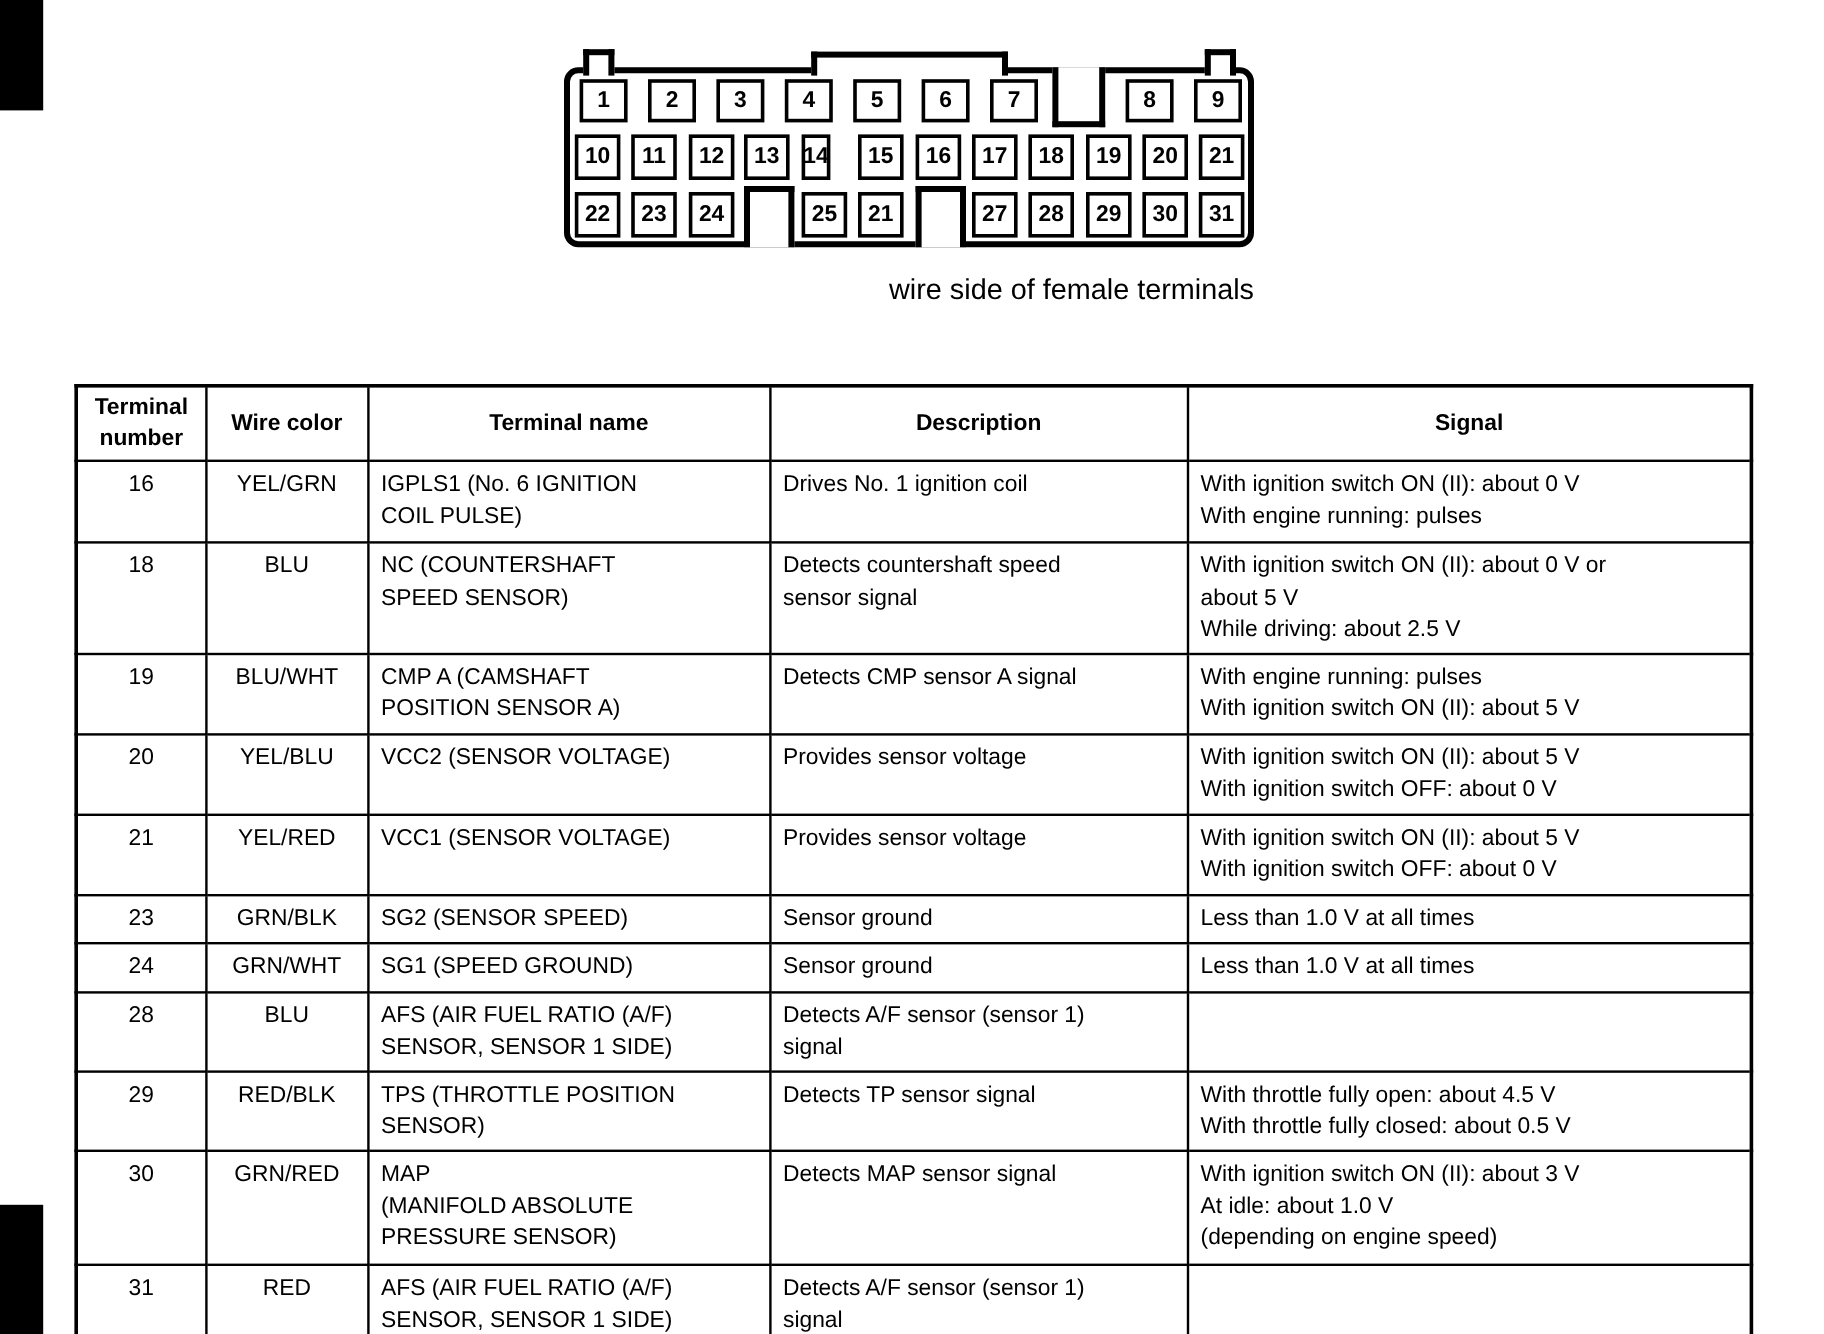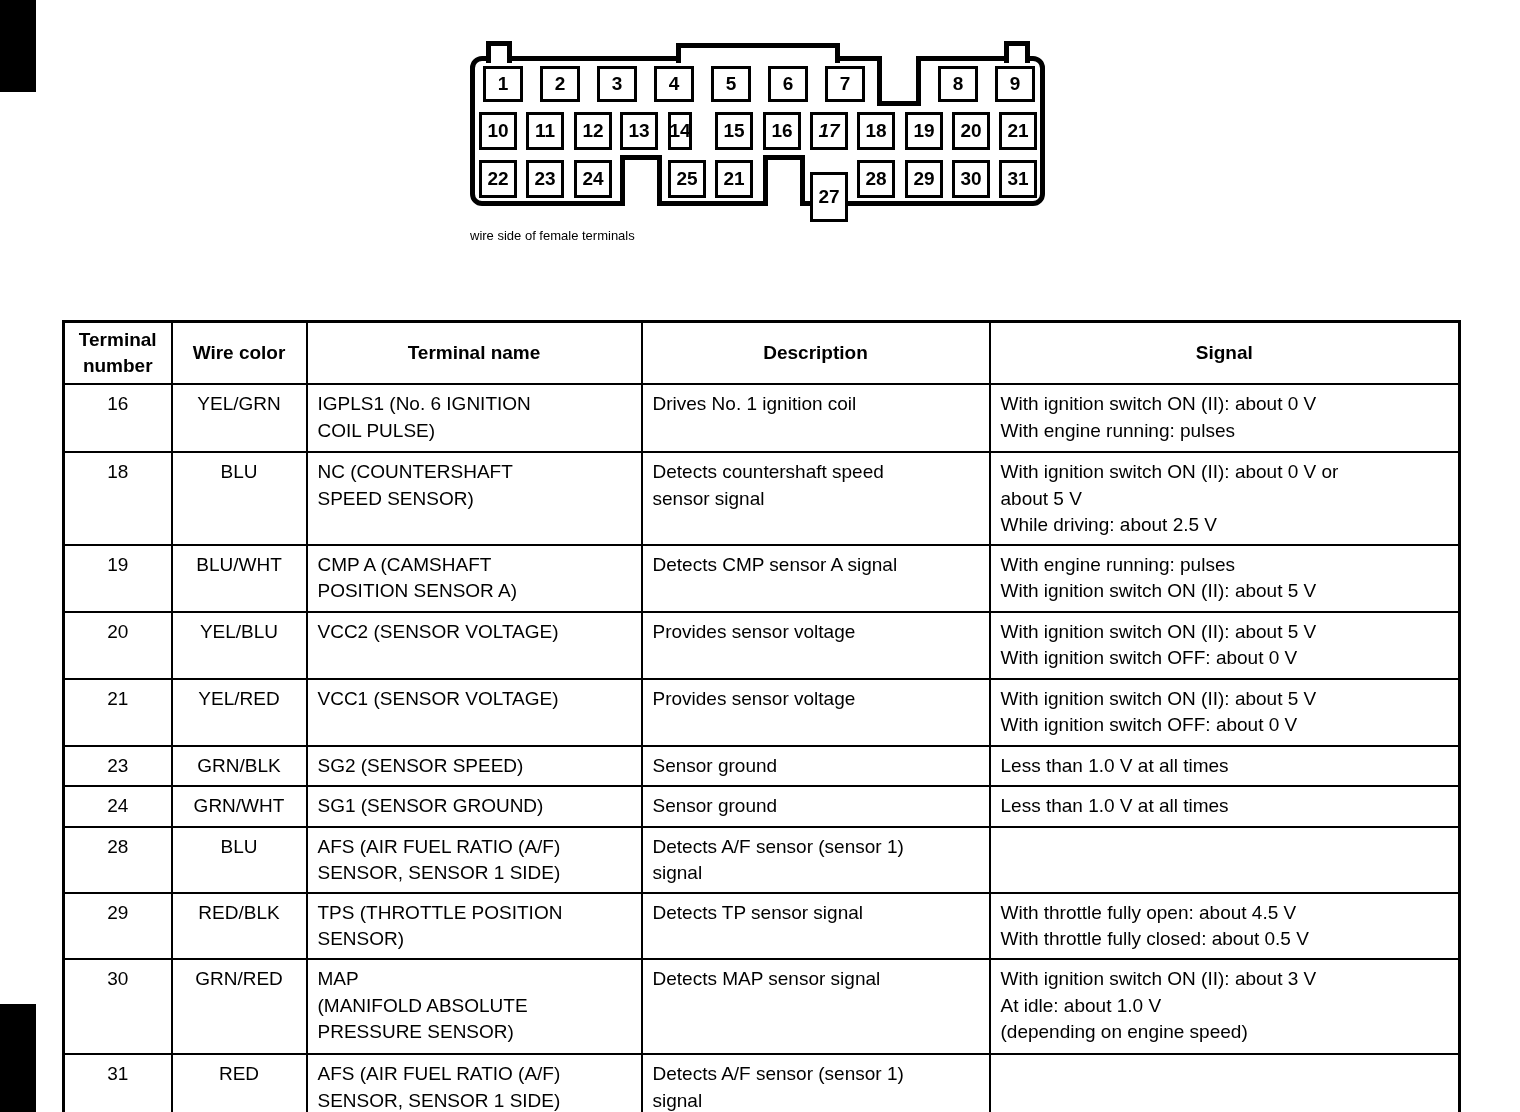--- a/index.html
+++ b/index.html
@@ -35,21 +35,21 @@
   }
   .notch-b1 { left:620px; }
   .notch-b2 { left:763px; }
   .pin {
     position:absolute; border:3px solid #000; background:#fff;
     display:flex; align-items:center; justify-content:center;
     font-weight:bold; font-size:19px;
   }
   .caption {
     position:absolute; left:470px; top:228px; width:575px;
-    text-align:left; font-size:13px;
+    text-align:right; font-size:24px;
   }
   .title { position:absolute; left:62px; top:278px; font-size:23px; font-weight:bold; }
   .note  { position:absolute; right:60px; top:278px; font-size:23px; }
 
   table.io {
     position:absolute; left:62px; top:320px; width:1396px;
     border-collapse:collapse; table-layout:fixed; border:3px solid #000;
   }
   table.io th, table.io td { border:2px solid #000; font-size:19px; line-height:1.38; }
   table.io th { font-weight:bold; text-align:center; vertical-align:middle; height:60px; padding:4px 6px; }
@@ -82,31 +82,31 @@
         <div class="pin" style="left: 825px; top: 66px; width: 40px; height: 36px;">7</div>
         <div class="pin" style="left: 938px; top: 66px; width: 40px; height: 36px;">8</div>
         <div class="pin" style="left: 995px; top: 66px; width: 40px; height: 36px;">9</div>
         <div class="pin" style="left: 479px; top: 112px; width: 38px; height: 38px;">10</div>
         <div class="pin" style="left: 526px; top: 112px; width: 38px; height: 38px;">11</div>
         <div class="pin" style="left: 574px; top: 112px; width: 38px; height: 38px;">12</div>
         <div class="pin" style="left: 620px; top: 112px; width: 38px; height: 38px;">13</div>
         <div class="pin" style="left: 668px; top: 112px; width: 24px; height: 38px;">14</div>
         <div class="pin" style="left: 715px; top: 112px; width: 38px; height: 38px;">15</div>
         <div class="pin" style="left: 763px; top: 112px; width: 38px; height: 38px;">16</div>
-        <div class="pin" style="left: 810px; top: 112px; width: 38px; height: 38px; font-style: italic;">17</div>
+        <div class="pin" style="left: 810px; top: 112px; width: 38px; height: 38px;">17</div>
         <div class="pin" style="left: 857px; top: 112px; width: 38px; height: 38px;">18</div>
         <div class="pin" style="left: 905px; top: 112px; width: 38px; height: 38px;">19</div>
         <div class="pin" style="left: 952px; top: 112px; width: 38px; height: 38px;">20</div>
         <div class="pin" style="left: 999px; top: 112px; width: 38px; height: 38px;">21</div>
         <div class="pin" style="left: 479px; top: 160px; width: 38px; height: 38px;">22</div>
         <div class="pin" style="left: 526px; top: 160px; width: 38px; height: 38px;">23</div>
         <div class="pin" style="left: 574px; top: 160px; width: 38px; height: 38px;">24</div>
         <div class="pin" style="left: 668px; top: 160px; width: 38px; height: 38px;">25</div>
         <div class="pin" style="left: 715px; top: 160px; width: 38px; height: 38px;">21</div>
-        <div class="pin" style="left: 810px; top: 172px; width: 38px; height: 50px;">27</div>
+        <div class="pin" style="left: 810px; top: 160px; width: 38px; height: 38px;">27</div>
         <div class="pin" style="left: 857px; top: 160px; width: 38px; height: 38px;">28</div>
         <div class="pin" style="left: 905px; top: 160px; width: 38px; height: 38px;">29</div>
         <div class="pin" style="left: 952px; top: 160px; width: 38px; height: 38px;">30</div>
         <div class="pin" style="left: 999px; top: 160px; width: 38px; height: 38px;">31</div>
       </div>
   </div>
 
   <div class="caption">wire side of female terminals</div>
 
 
@@ -176,21 +176,21 @@
         <tr style="height: 38px;">
           <td class="c-term">23</td>
           <td class="c-wire">GRN/BLK</td>
           <td class="c-name">SG2 (SENSOR SPEED)</td>
           <td class="c-desc">Sensor ground</td>
           <td class="c-signal">Less than 1.0 V at all times</td>
         </tr>
         <tr style="height: 38px;">
           <td class="c-term">24</td>
           <td class="c-wire">GRN/WHT</td>
-          <td class="c-name">SG1 (SENSOR GROUND)</td>
+          <td class="c-name">SG1 (SPEED GROUND)</td>
           <td class="c-desc">Sensor ground</td>
           <td class="c-signal">Less than 1.0 V at all times</td>
         </tr>
         <tr style="height: 62px;">
           <td class="c-term">28</td>
           <td class="c-wire">BLU</td>
           <td class="c-name">AFS (AIR FUEL RATIO (A/F)
 SENSOR, SENSOR 1 SIDE)</td>
           <td class="c-desc">Detects A/F sensor (sensor 1)
 signal</td>

